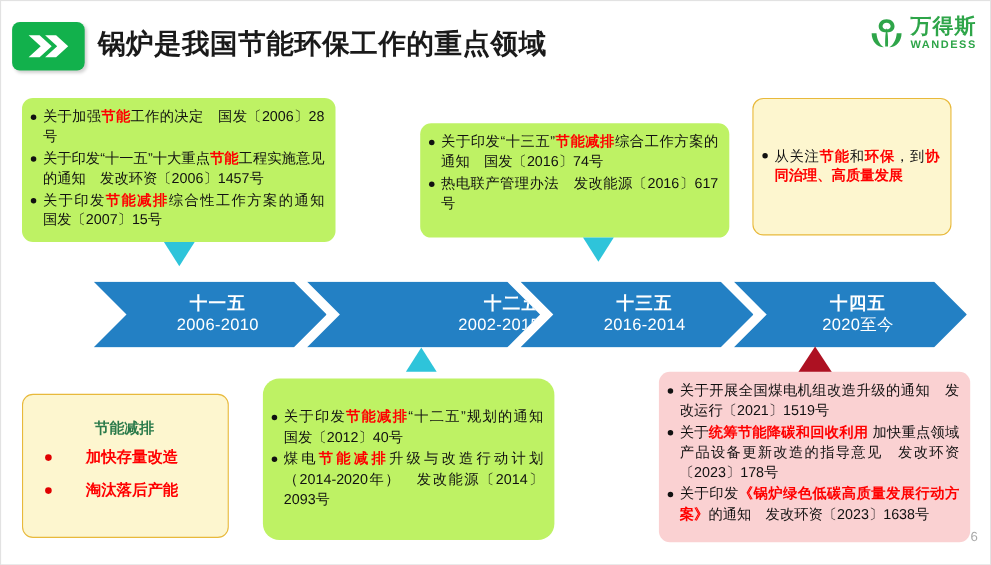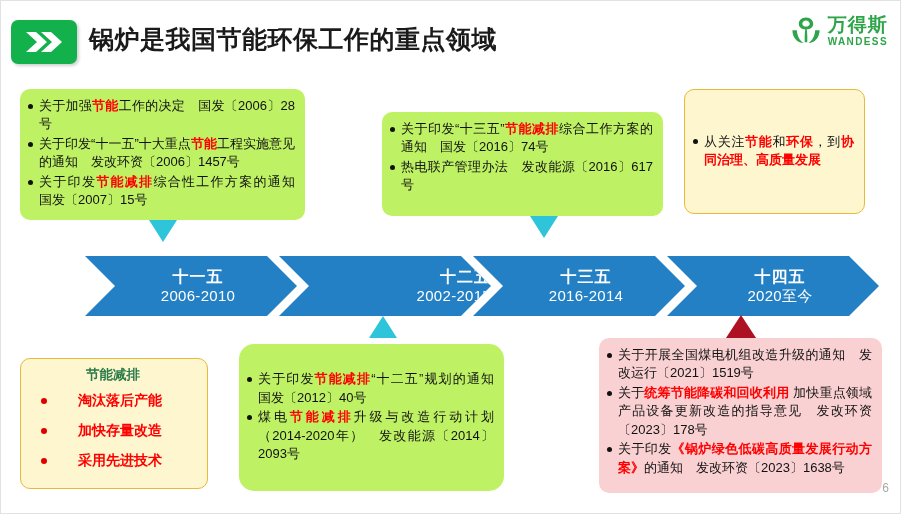--- a/index.html
+++ b/index.html
@@ -184,23 +184,22 @@
   </div>
 
   <div class="tri down" id="tri-a"></div>
   <div class="tri up" id="tri-b"></div>
   <div class="tri down" id="tri-c"></div>
   <div class="tri up" id="tri-d"></div>
 
   <div class="card yellow" id="card-focus">
     <div class="card-heading">节能减排</div>
     <ul class="blist redbul">
+        <li>加快存量改造</li>
         <li>淘汰落后产能</li>
-        <li>加快存量改造</li>
-        <li>采用先进技术</li>
       </ul>
   </div>
 
   <div class="card cyan" id="card-1251">
     <ul class="blist">
         <li>关于印发<span class="r">节能减排</span>“十二五”规划的通知　国发〔2012〕40号</li>
         <li>煤电<span class="r">节能减排</span>升级与改造行动计划（2014-2020年）　发改能源〔2014〕2093号</li>
       </ul>
   </div>
 

